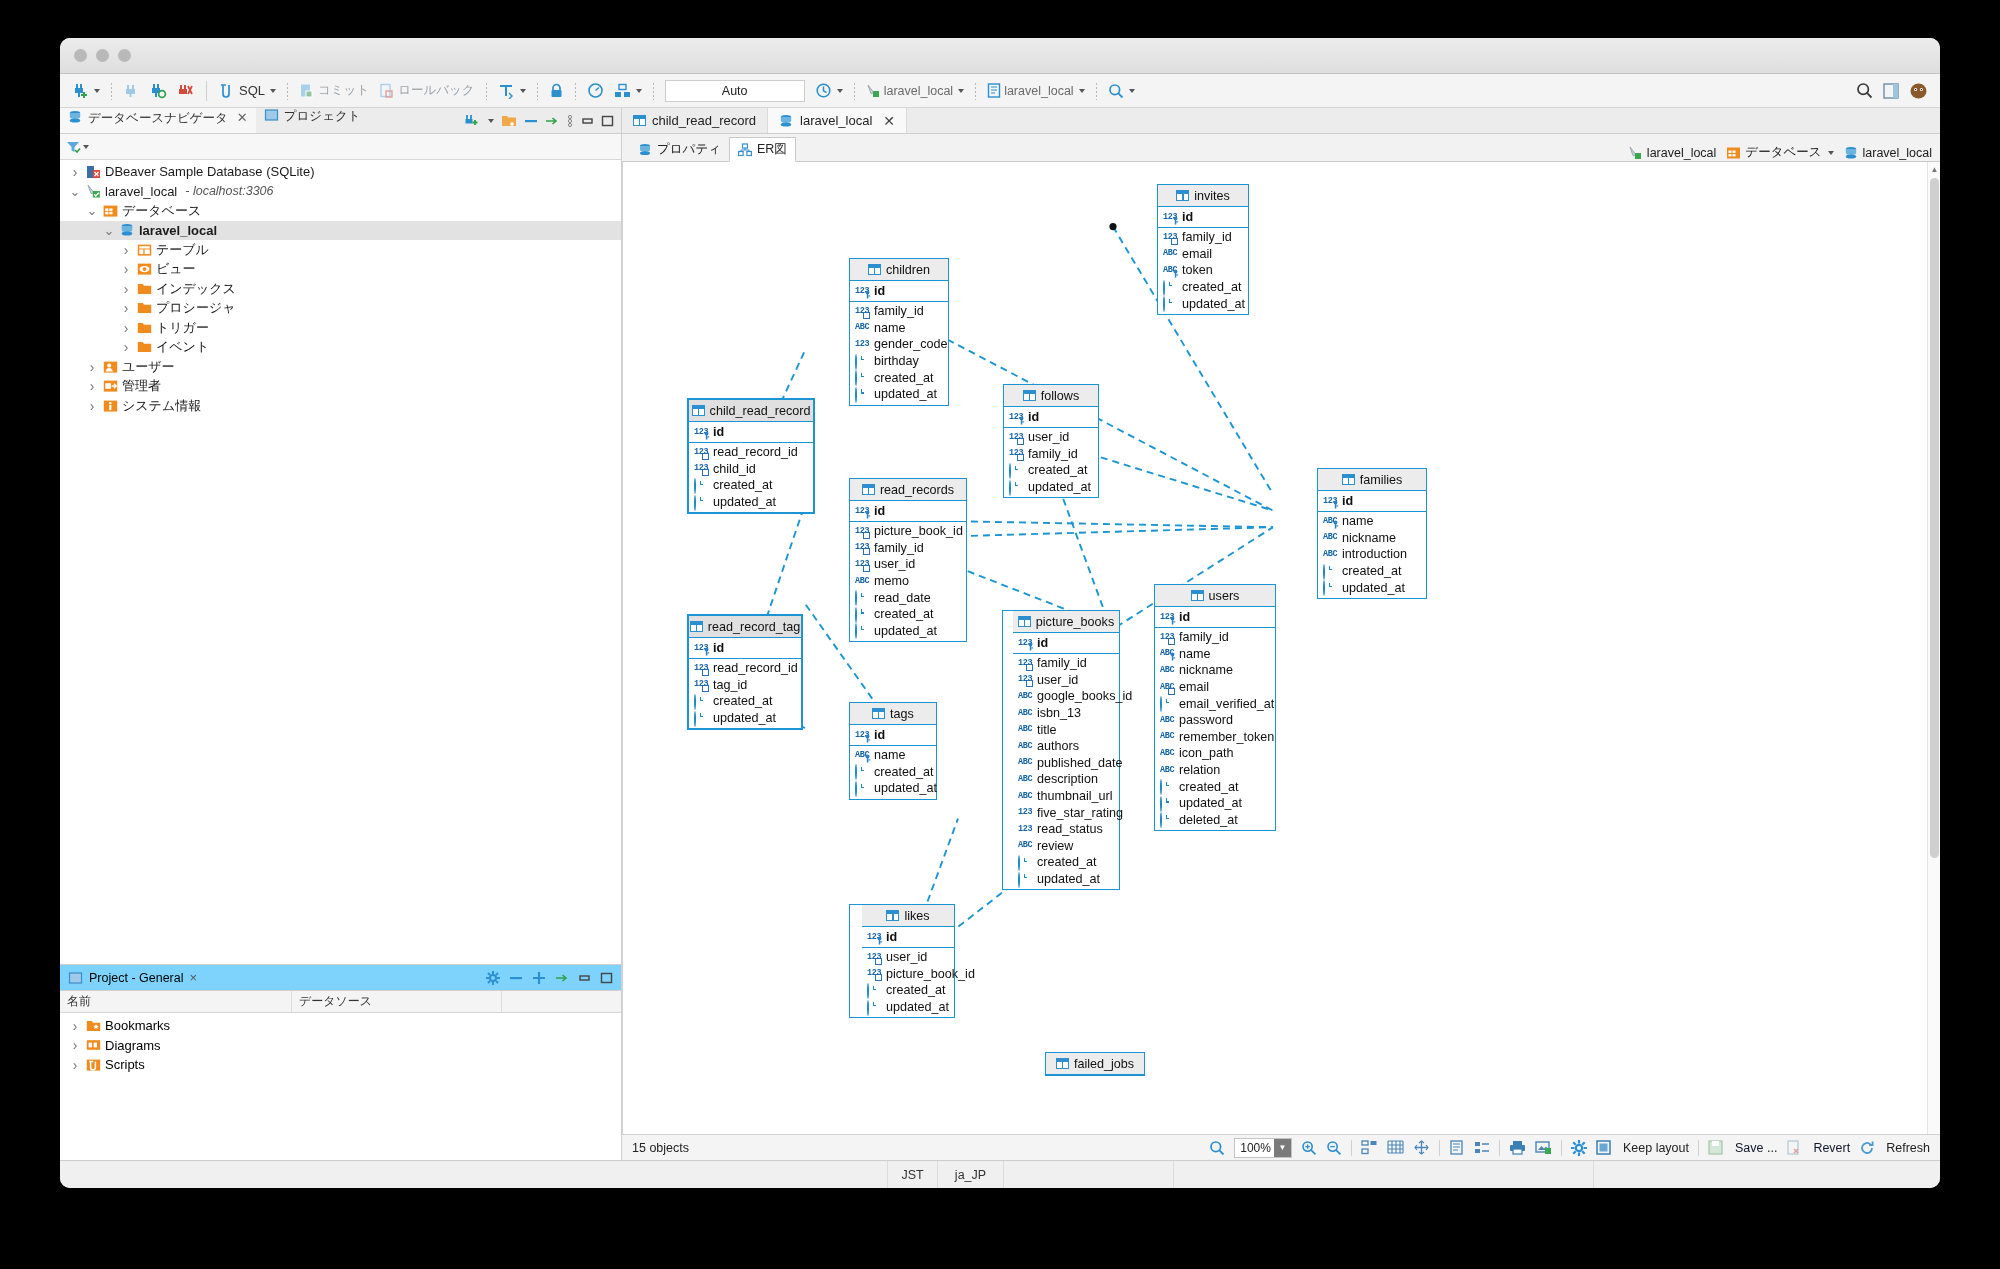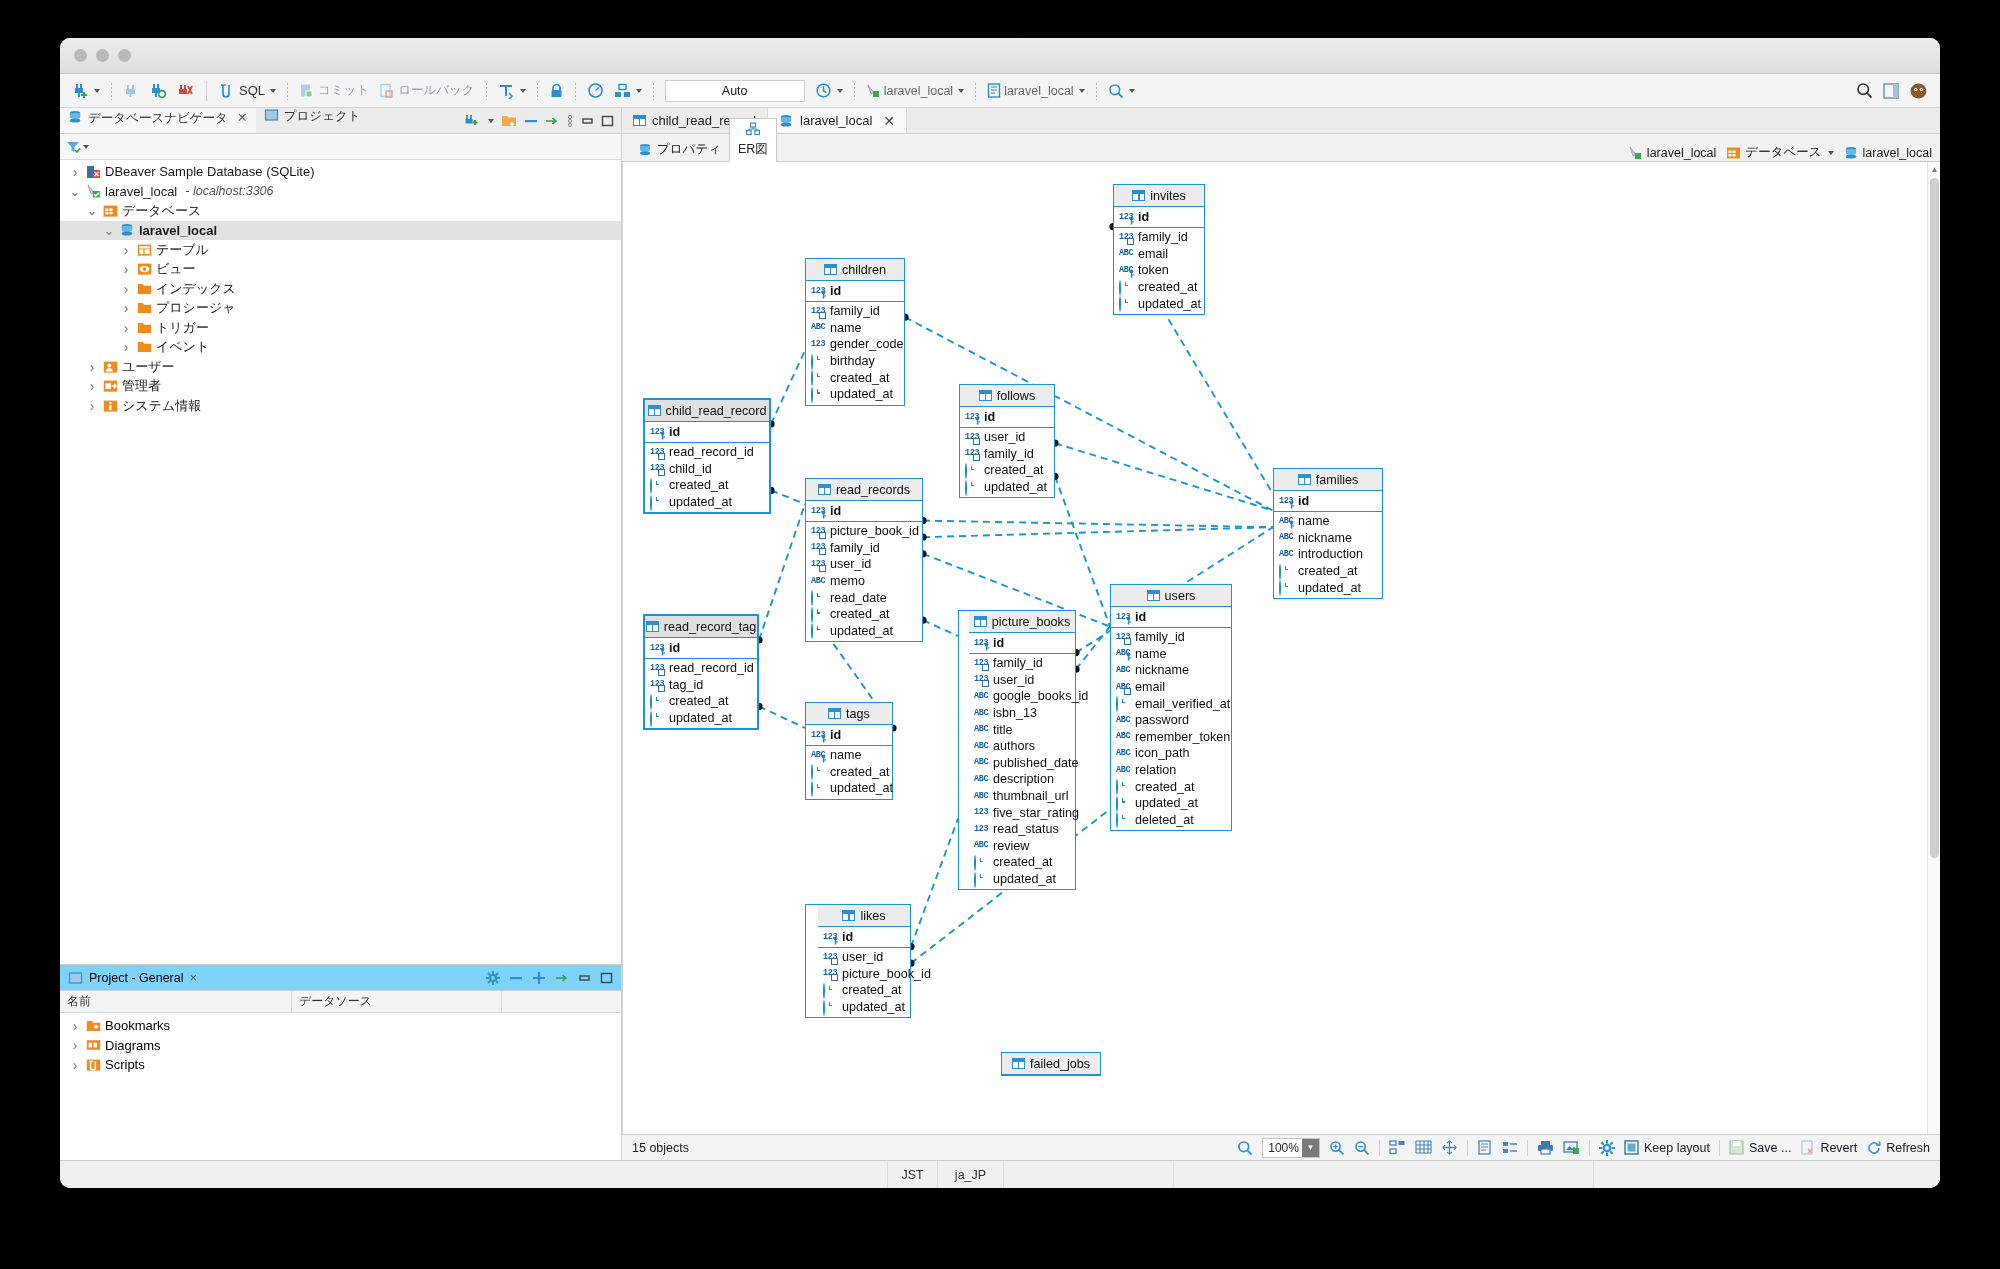--- a/index.html
+++ b/index.html
@@ -103,32 +103,32 @@
 
   
   .right { flex: 1; display: flex; flex-direction: column; min-width: 0; background: #f2f2f2; }
   .ed-tabs { height: 26px; display: flex; align-items: stretch; background: #ececec; border-bottom: 1px solid #cfcfcf; font-size: 13px; }
   .etab { display: flex; align-items: center; gap: 6px; padding: 0 11px; color: #222; border-right: 1px solid #dadada; }
   .etab.active { background: #f9f9f9; }
   .etab .x { font-size: 14px; color: #444; margin-left: 5px; }
 
   .sub-row { height: 28px; display: flex; align-items: flex-end; background: #f2f2f2; border-bottom: 1px solid #c9c9c9; }
   .stab { display: flex; align-items: center; gap: 5px; padding: 3px 8px; font-size: 12.5px; color: #222; }
-  .stab.active { background: #fff; border: 1px solid #c9c9c9; border-bottom-color: #fff; margin-bottom: -1px; flex-direction: column; }
+  .stab.active { background: #fff; border: 1px solid #c9c9c9; border-bottom-color: #fff; margin-bottom: -1px; }
   .bc { margin-left: auto; display: flex; align-items: center; gap: 4px; padding-right: 8px; font-size: 12.5px; color: #1a1a1a; }
   .bc span.seg { display: flex; align-items: center; gap: 4px; margin-left: 6px; }
 
   .canvas-wrap { flex: 1; position: relative; background: #fff; overflow: hidden; border-left: 1px solid #d4d4d4; }
   #canvas { position: absolute; inset: 0; }
   .vscroll { position: absolute; right: 0; top: 0; bottom: 0; width: 13px; background: #fafafa; border-left: 1px solid #e4e4e4; }
   .vthumb { position: absolute; left: 2px; width: 9px; top: 16px; height: 680px; background: #cfcfcf; border-radius: 5px; }
   .varrow { position: absolute; left: 0; width: 13px; height: 14px; display: flex; align-items: center; justify-content: center; font-size: 8px; color: #777; }
 
   
-  .ent { position: absolute; background: #fff; border: 1.6px solid #1a94d2; font-size: 12.6px; color: #101010; }
+  .ent { position: absolute; background: #fff; border: 1.6px solid #1a94d2; font-size: 12.6px; color: #101010; margin-left: 44px; }
   .ent.sel { border-width: 2.4px; }
   .ent-head { background: #ececec; border-bottom: 1.4px solid #1a94d2; height: 22px; display: flex; align-items: center; justify-content: center; gap: 5px; }
   .ent.sel .ent-head { background: #e0e0e0; }
   .ent-pk { border-bottom: 1.4px solid #1a94d2; height: 21px; display: flex; align-items: center; padding-left: 5px; gap: 4px; font-weight: bold; }
   .ent-cols { padding: 1px 0 2px 0; }
   .col { height: 16.6px; display: flex; align-items: center; padding-left: 5px; gap: 4px; white-space: nowrap; }
 
   
   .g { width: 15px; height: 13px; flex: none; position: relative; display: inline-block; }
   .g-txt { font-family: "Liberation Mono", monospace; font-size: 8.5px; font-weight: bold; color: #1565a8; letter-spacing: -0.3px; position: absolute; left: 0; top: 1px; }
@@ -143,21 +143,21 @@
   .tbl-ico::after { content: ""; position: absolute; left: 5px; top: 3px; width: 1.4px; bottom: 0; background: #2b8fd0; }
 
   .statusline { height: 26px; flex: none; display: flex; align-items: center; background: #f4f4f4; border-top: 1px solid #d0d0d0; font-size: 12.5px; color: #222; }
   .st-left { padding-left: 10px; }
   .st-tools { margin-left: auto; display: flex; align-items: center; gap: 9px; padding-right: 10px; }
   .zoombox { display: flex; align-items: center; border: 1px solid #c4c4c4; background: #fff; height: 20px; padding-left: 5px; }
   .zoombox .v { font-size: 12px; padding-right: 3px; }
   .zoombox .dd { width: 17px; height: 18px; background: #7a7a7a; display: flex; align-items: center; justify-content: center; color: #fff; font-size: 8px; }
   .st-sep { width: 1px; height: 16px; background: #d0d0d0; }
   .greyed { color: #0f172a; }
-  .kl { display: flex; align-items: center; gap: 4px; }
+  .kl { display: flex; align-items: center; gap: 11px; }
 
   
   .osbar { height: 28px; flex: none; display: flex; align-items: stretch; background: #f0f0f0; border-top: 1px solid #cdcdcd; font-size: 12.5px; color: #333; }
   .oscell { display: flex; align-items: center; justify-content: center; border-right: 1px solid #dcdcdc; }
 
   svg { display: block; }
 </style>
 </head>
 <body>
 

